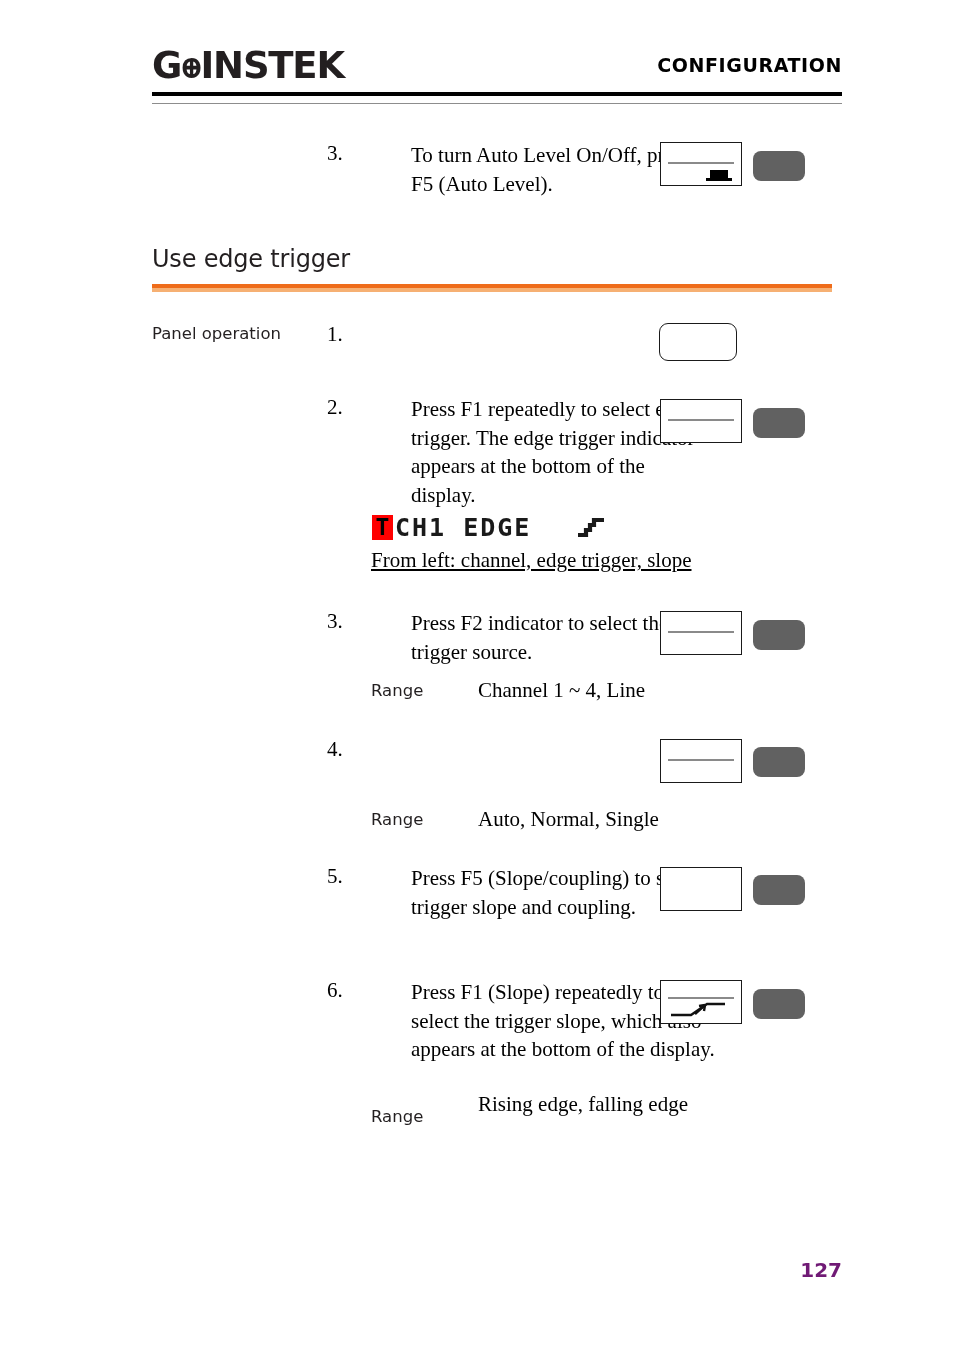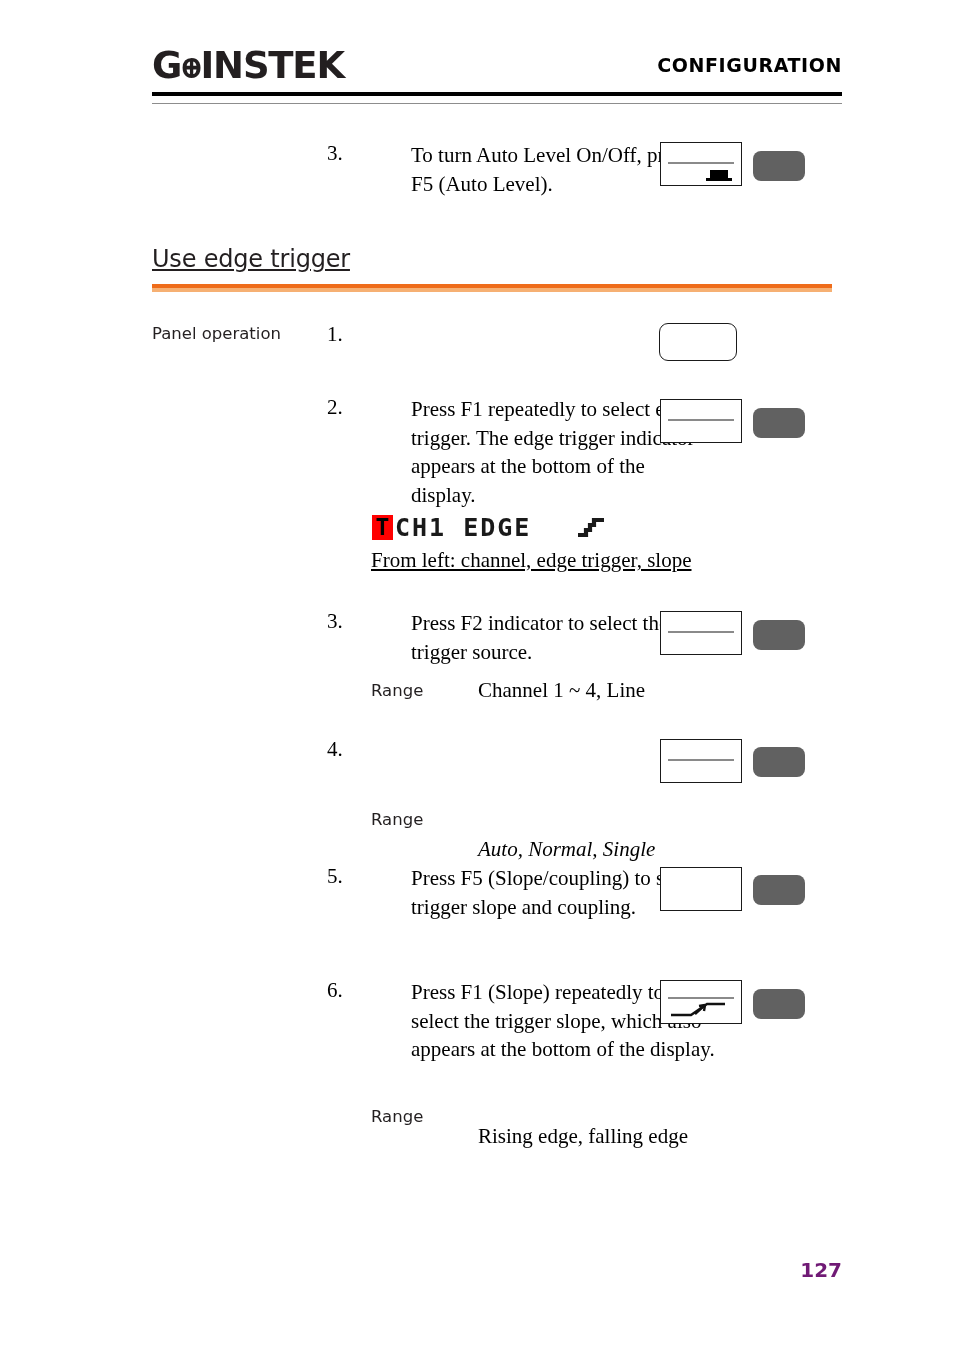--- a/index.html
+++ b/index.html
@@ -78,21 +78,20 @@
 
   
   .section-heading {
     position: absolute;
     left: 152px;
     font-family: "DejaVu Sans", sans-serif;
     font-size: 24px;
     font-weight: normal;
     color: #231f20;
     letter-spacing: -0.2px;
-    text-decoration: underline;
   }
   .heading-rule-top {
     position: absolute;
     left: 152px;
     width: 680px;
     height: 4px;
     background: #ef6c1a;
   }
   .heading-rule-bot {
     position: absolute;
@@ -333,38 +332,38 @@
   <div class="gray-btn" style="left:753px; top:620px;"></div>
   <div class="range-label" style="top:681px;">Range</div>
   <div class="range-value" style="top:678px;">Channel 1 ~ 4, Line</div>
 
   <div class="step-num" style="top:737px;">4.</div>
   <div class="screen-box" style="left:660px; top:739px;">
     <div class="screen-line"></div>
   </div>
   <div class="gray-btn" style="left:753px; top:747px;"></div>
   <div class="range-label" style="top:810px;">Range</div>
-  <div class="range-value" style="top:837px;font-style:italic;">Auto, Normal, Single</div>
+  <div class="range-value" style="top:807px;">Auto, Normal, Single</div>
 
   <div class="step-num" style="top:864px;">5.</div>
   <div class="step-text" style="top:864px; width:310px;">Press F5 (Slope/coupling) to set trigger slope and coupling.</div>
   <div class="screen-box" style="left:660px; top:867px;"></div>
   <div class="gray-btn" style="left:753px; top:875px;"></div>
 
   <div class="step-num" style="top:978px;">6.</div>
   <div class="step-text" style="top:978px; width:305px;">Press F1 (Slope) repeatedly to select the trigger slope, which also appears at the bottom of the display.</div>
   <div class="screen-box" style="left:660px; top:980px;">
     <div class="screen-line" style="top:16px;"></div>
     <div class="slope-glyph">
       <svg width="64" height="18" viewBox="0 0 64 18">
         <path d="M2,15 L22,15 L38,4 L56,4" stroke="#111" stroke-width="2.4" fill="none"></path>
         <path d="M26,14 L36,5" stroke="#111" stroke-width="2.4" fill="none"></path>
         <path d="M36,5 L30,6 M36,5 L35,11" stroke="#111" stroke-width="2.4" fill="none"></path>
       </svg>
     </div>
   </div>
   <div class="gray-btn" style="left:753px; top:989px;"></div>
   <div class="range-label" style="top:1107px;">Range</div>
-  <div class="range-value" style="top:1124px;text-align:right;">Rising edge, falling edge</div>
+  <div class="range-value" style="top:1092px;text-align:right;">Rising edge, falling edge</div>
 
   <div class="page-number">127</div>
 
 </div>
 
 </body></html>

